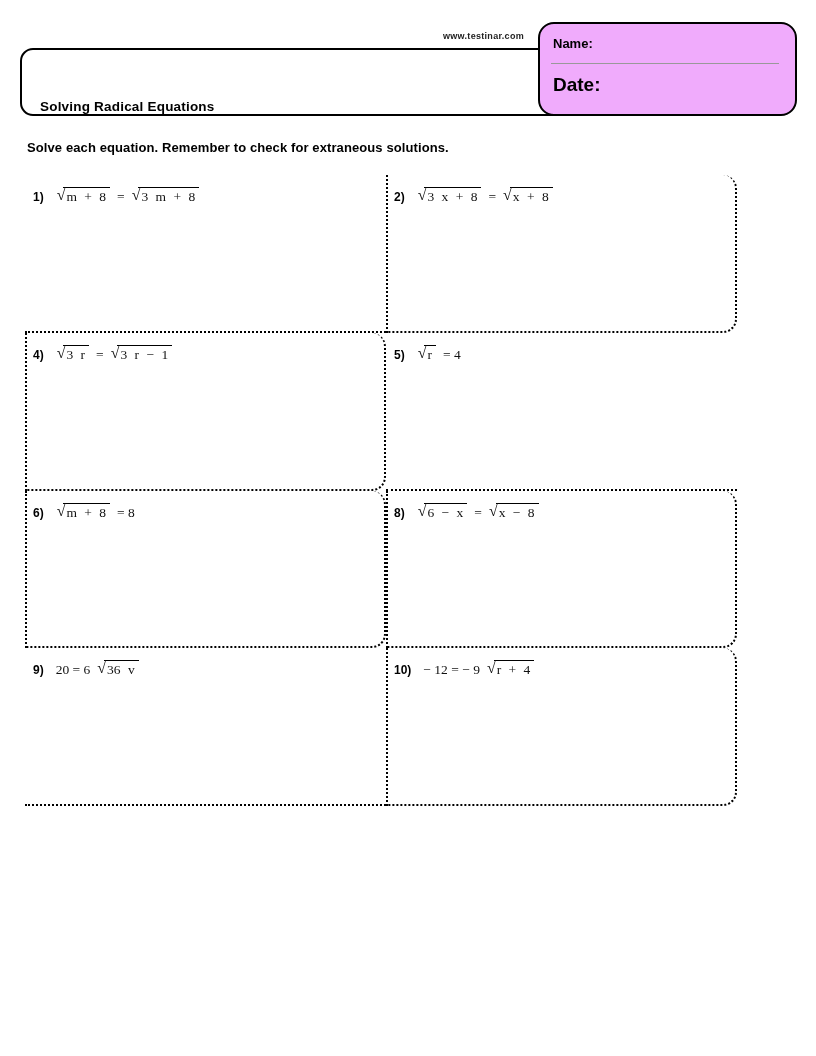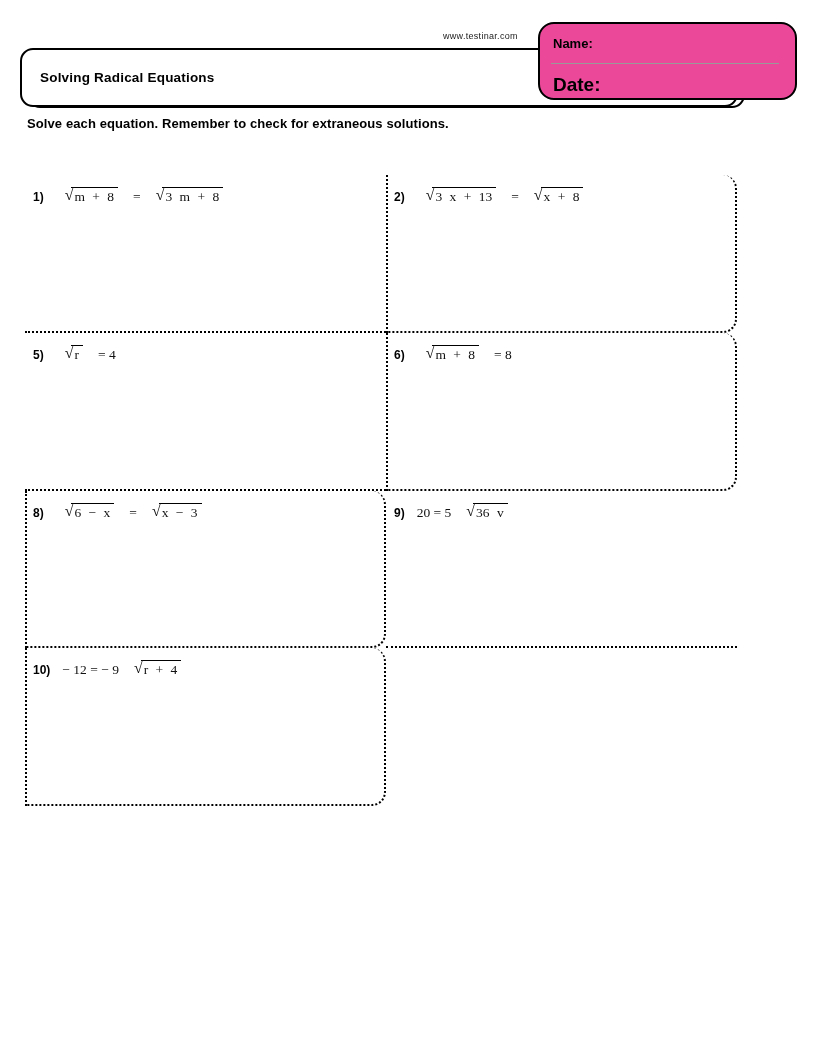--- a/index.html
+++ b/index.html
@@ -5,47 +5,47 @@
   * { margin:0; padding:0; box-sizing:border-box; }
   html,body { background:#fff; }
   .page {
     position:relative; width:816px; height:1056px; margin:0 auto;
     background:#fff; font-family:"Liberation Sans", sans-serif; color:#000;
     overflow:hidden;
   }
   
   .website {
     position:absolute; left:443px; top:31px;
-    font-size:9px; font-weight:400; letter-spacing:.3px; color:#222;
+    font-size:9px; font-weight:700; letter-spacing:.3px; color:#222;
   }
   
   .title-shadow {
     position:absolute; left:27px; top:51px; width:718px; height:57px;
     border:2px solid #000; border-radius:13px; background:transparent; z-index:0;
   }
   .title-box {
-    position:absolute; left:20px; top:48px; width:718px; height:59px;
+    position:absolute; left:20px; top:48px; width:718px; height:68px;
     border:2.5px solid #000; border-radius:13px; background:#fff; z-index:1;
-    display:flex; align-items:center;
+    display:flex; align-items:flex-end;
   }
   .title-box .title { font-size:13.5px; font-weight:700; padding-left:18px; letter-spacing:.2px; }
   
   .name-box {
-    position:absolute; left:538px; top:22px; width:259px; height:78px;
-    border:2.5px solid #000; border-radius:16px; background:#ec4899; z-index:2;
+    position:absolute; left:538px; top:22px; width:259px; height:94px;
+    border:2.5px solid #000; border-radius:16px; background:#f0abfc; z-index:2;
   }
   .name-row { position:absolute; left:13px; top:12px; font-size:13px; font-weight:600; }
   .date-row { position:absolute; left:13px; top:50px; font-size:19px; font-weight:600; }
   .name-divider {
     position:absolute; left:11px; top:39px; width:228px; height:0;
     border-top:1px solid #999;
   }
   
   .instructions {
-    position:absolute; left:27px; top:116px;
+    position:absolute; left:27px; top:140px;
     font-size:13px; font-weight:700; letter-spacing:.1px;
   }
   
   .grid {
     position:absolute; left:25px; top:175px; width:712px; height:789px;
     display:grid; grid-template-columns:361px 351px; grid-template-rows:repeat(5, 1fr);
   }
   .cell { border-bottom:2px dotted #000; padding:12px 0 0 8px; background:transparent; }
   .cell.right {
     border-left:2px dotted #000; border-right:2px dotted #000;
@@ -53,21 +53,21 @@
   }
   .num {
     display:inline-block; font-size:12px; font-weight:700;
     font-family:"Liberation Sans", sans-serif; margin-right:9px; vertical-align:baseline;
   }
   .eq {
     font-family:"Liberation Serif", serif; font-size:13.5px; color:#111;
     white-space:nowrap;
   }
   .tok { padding:0 3px; }
-  .sqrt { display:inline-block; white-space:nowrap; margin:0 12px; }
+  .sqrt { display:inline-block; white-space:nowrap; margin:0 4px; }
   .sq-sign {
     display:inline-block; font-size:16px; line-height:1;
     position:relative; top:-1px; margin-right:-2px;
   }
   .rad {
     display:inline-block; border-top:1.2px solid #000;
     padding:1px 4px 0 3px; word-spacing:4px; line-height:1.15;
   }
 </style>
 </head>
@@ -86,21 +86,22 @@
   <div class="name-box">
     <span class="name-row">Name:</span>
     <div class="name-divider"></div>
     <span class="date-row">Date:</span>
   </div>
 
   <div class="instructions">Solve each equation. Remember to check for extraneous solutions.</div>
 
   <div class="grid">
       <div class="cell left"><span class="num">1)</span><span class="eq"><span class="sqrt"><span class="sq-sign">√</span><span class="rad">m + 8</span></span><span class="tok">=</span><span class="sqrt"><span class="sq-sign">√</span><span class="rad">3 m + 8</span></span></span></div>
-      <div class="cell right"><span class="num">2)</span><span class="eq"><span class="sqrt"><span class="sq-sign">√</span><span class="rad">3 x + 13</span></span><span class="tok">=</span><span class="sqrt"><span class="sq-sign">√</span><span class="rad">x + 8</span></span></span></div>
+      <div class="cell right"><span class="num">2)</span><span class="eq"><span class="sqrt"><span class="sq-sign">√</span><span class="rad">3 x + 8</span></span><span class="tok">=</span><span class="sqrt"><span class="sq-sign">√</span><span class="rad">x + 8</span></span></span></div>
+      <div class="cell right"><span class="num">4)</span><span class="eq"><span class="sqrt"><span class="sq-sign">√</span><span class="rad">3 r</span></span><span class="tok">=</span><span class="sqrt"><span class="sq-sign">√</span><span class="rad">3 r − 1</span></span></span></div>
       <div class="cell left"><span class="num">5)</span><span class="eq"><span class="sqrt"><span class="sq-sign">√</span><span class="rad">r</span></span><span class="tok">= 4</span></span></div>
       <div class="cell right"><span class="num">6)</span><span class="eq"><span class="sqrt"><span class="sq-sign">√</span><span class="rad">m + 8</span></span><span class="tok">= 8</span></span></div>
-      <div class="cell right"><span class="num">8)</span><span class="eq"><span class="sqrt"><span class="sq-sign">√</span><span class="rad">6 − x</span></span><span class="tok">=</span><span class="sqrt"><span class="sq-sign">√</span><span class="rad">x − 3</span></span></span></div>
-      <div class="cell left"><span class="num">9)</span><span class="eq"><span class="tok">20 = 5</span><span class="sqrt"><span class="sq-sign">√</span><span class="rad">36 v</span></span></span></div>
+      <div class="cell right"><span class="num">8)</span><span class="eq"><span class="sqrt"><span class="sq-sign">√</span><span class="rad">6 − x</span></span><span class="tok">=</span><span class="sqrt"><span class="sq-sign">√</span><span class="rad">x − 8</span></span></span></div>
+      <div class="cell left"><span class="num">9)</span><span class="eq"><span class="tok">20 = 6</span><span class="sqrt"><span class="sq-sign">√</span><span class="rad">36 v</span></span></span></div>
       <div class="cell right"><span class="num">10)</span><span class="eq"><span class="tok">− 12 = − 9</span><span class="sqrt"><span class="sq-sign">√</span><span class="rad">r + 4</span></span></span></div>
     </div>
 
 </div>
 
 </body></html>

